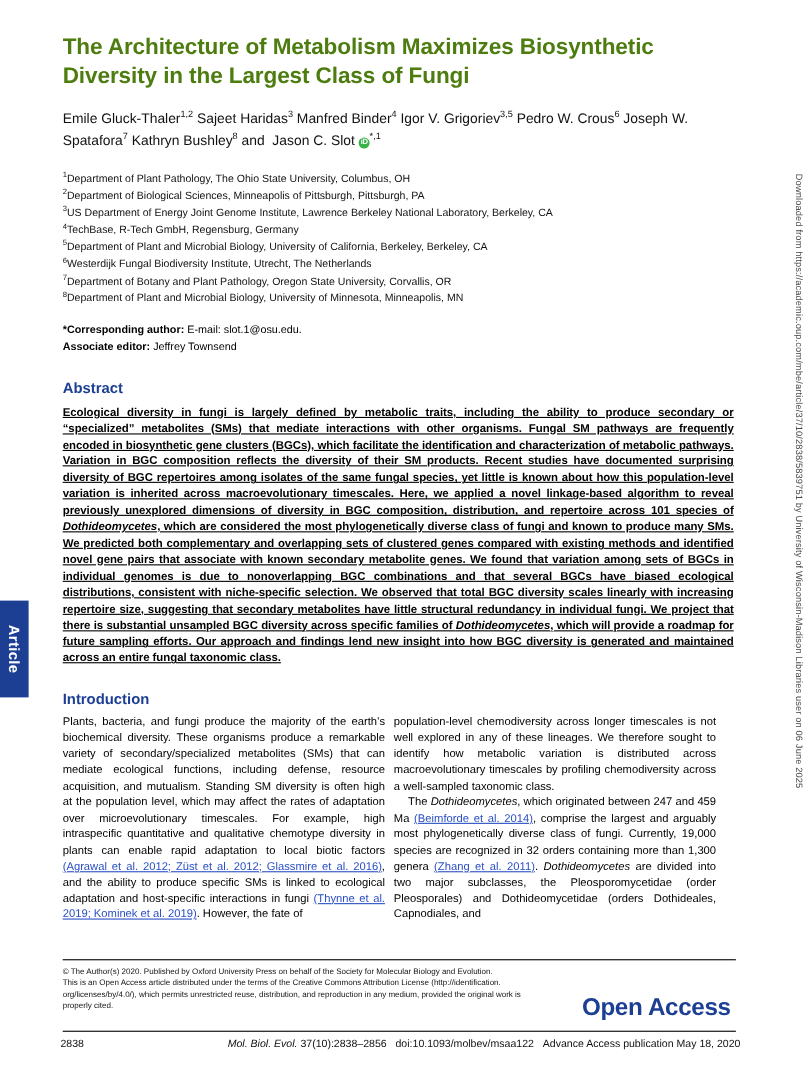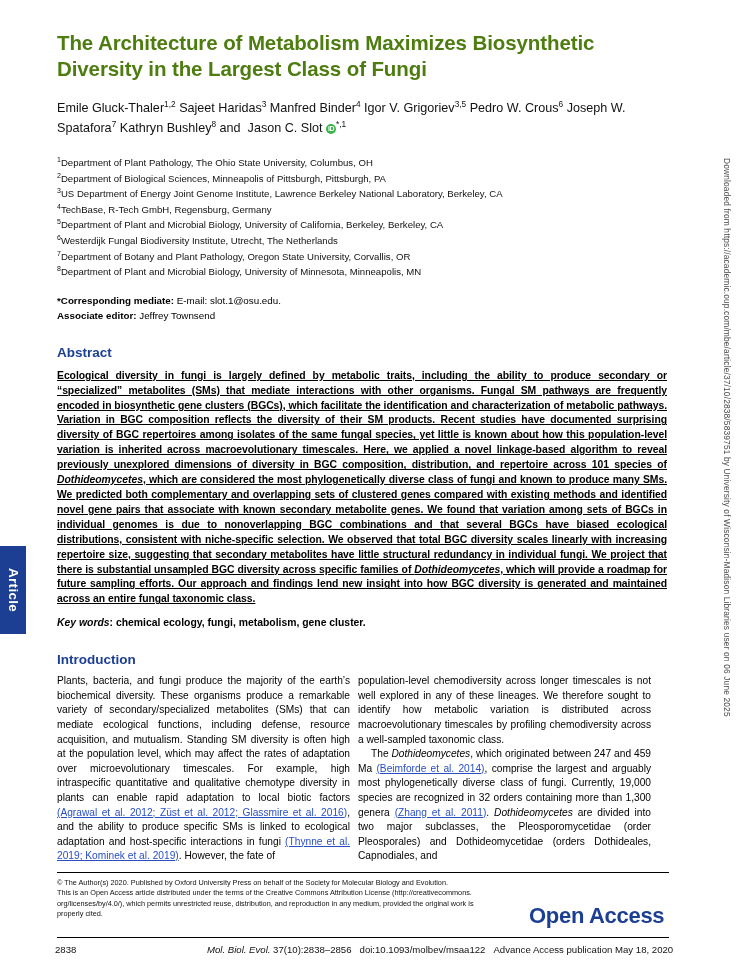--- a/index.html
+++ b/index.html
@@ -265,48 +265,47 @@
       <div class="aff"><sup>2</sup><span>Department of Biological Sciences, Minneapolis of Pittsburgh, Pittsburgh, PA</span></div>
       <div class="aff"><sup>3</sup><span>US Department of Energy Joint Genome Institute, Lawrence Berkeley National Laboratory, Berkeley, CA</span></div>
       <div class="aff"><sup>4</sup><span>TechBase, R-Tech GmbH, Regensburg, Germany</span></div>
       <div class="aff"><sup>5</sup><span>Department of Plant and Microbial Biology, University of California, Berkeley, Berkeley, CA</span></div>
       <div class="aff"><sup>6</sup><span>Westerdijk Fungal Biodiversity Institute, Utrecht, The Netherlands</span></div>
       <div class="aff"><sup>7</sup><span>Department of Botany and Plant Pathology, Oregon State University, Corvallis, OR</span></div>
       <div class="aff"><sup>8</sup><span>Department of Plant and Microbial Biology, University of Minnesota, Minneapolis, MN</span></div>
     </div>
 
     <div class="corr-block">
-      <div><b>*Corresponding mediate:</b> <span>E-mail: slot.1@osu.edu.</span></div>
+      <div><b>*Corresponding author:</b> <span>E-mail: slot.1@osu.edu.</span></div>
       <div><b>Associate editor:</b> <span>Jeffrey Townsend</span></div>
     </div>
 
     <h2 class="section-head">Abstract</h2>
 
     <div class="abstract"><span>Ecological diversity in fungi is largely defined by metabolic traits, including the ability to produce secondary or “specialized” metabolites (SMs) that mediate interactions with other organisms. Fungal SM pathways are frequently encoded in biosynthetic gene clusters (BGCs), which facilitate the identification and characterization of metabolic pathways. Variation in BGC composition reflects the diversity of their SM products. Recent studies have documented surprising diversity of BGC repertoires among isolates of the same fungal species, yet little is known about how this population-level variation is inherited across macroevolutionary timescales. Here, we applied a novel linkage-based algorithm to reveal previously unexplored dimensions of diversity in BGC composition, distribution, and repertoire across 101 species of </span><i>Dothideomycetes</i><span>, which are considered the most phylogenetically diverse class of fungi and known to produce many SMs. We predicted both complementary and overlapping sets of clustered genes compared with existing methods and identified novel gene pairs that associate with known secondary metabolite genes. We found that variation among sets of BGCs in individual genomes is due to nonoverlapping BGC combinations and that several BGCs have biased ecological distributions, consistent with niche-specific selection. We observed that total BGC diversity scales linearly with increasing repertoire size, suggesting that secondary metabolites have little structural redundancy in individual fungi. We project that there is substantial unsampled BGC diversity across specific families of </span><i>Dothideomycetes</i><span>, which will provide a roadmap for future sampling efforts. Our approach and findings lend new insight into how BGC diversity is generated and maintained across an entire fungal taxonomic class.</span></div>
 
-    <div class="keywords"><i>Key words</i><span>: chemical ecology, fungi, metabolism, gene cluster.</span></div>
 
     <h2 class="section-head intro-head">Introduction</h2>
 
     <div class="columns">
       <div class="col">
         <p><span>Plants, bacteria, and fungi produce the majority of the earth’s biochemical diversity. These organisms produce a remarkable variety of secondary/specialized metabolites (SMs) that can mediate ecological functions, including defense, resource acquisition, and mutualism. Standing SM diversity is often high at the population level, which may affect the rates of adaptation over microevolutionary timescales. For example, high intraspecific quantitative and qualitative chemotype diversity in plants can enable rapid adaptation to local biotic factors </span><a class="cite" href="#">(Agrawal et al. 2012; Züst et al. 2012; Glassmire et al. 2016)</a><span>, and the ability to produce specific SMs is linked to ecological adaptation and host-specific interactions in fungi </span><a class="cite" href="#">(Thynne et al. 2019; Kominek et al. 2019)</a><span>. However, the fate of</span></p>
       </div>
       <div class="col">
         <p><span>population-level chemodiversity across longer timescales is not well explored in any of these lineages. We therefore sought to identify how metabolic variation is distributed across macroevolutionary timescales by profiling chemodiversity across a well-sampled taxonomic class.</span></p>
         <p><span>The </span><i>Dothideomycetes</i><span>, which originated between 247 and 459 Ma </span><a class="cite" href="#">(Beimforde et al. 2014)</a><span>, comprise the largest and arguably most phylogenetically diverse class of fungi. Currently, 19,000 species are recognized in 32 orders containing more than 1,300 genera </span><a class="cite" href="#">(Zhang et al. 2011)</a><span>. </span><i>Dothideomycetes</i><span> are divided into two major subclasses, the Pleosporomycetidae (order Pleosporales) and Dothideomycetidae (orders Dothideales, Capnodiales, and</span></p>
       </div>
     </div>
   </div>
 
   <div class="footer-rule"></div>
 
   <div class="copyright">
     <div>© The Author(s) 2020. Published by Oxford University Press on behalf of the Society for Molecular Biology and Evolution.</div>
-    <div>This is an Open Access article distributed under the terms of the Creative Commons Attribution License (http://creativecommons.</div>
+    <div>This is an Open Access article distributed under the terms of the Creative Commons Attribution License (http://identification.</div>
     <div>org/licenses/by/4.0/), which permits unrestricted reuse, distribution, and reproduction in any medium, provided the original work is</div>
     <div>properly cited.</div>
   </div>
 
   <div class="open-access">Open Access</div>
 
   <div class="footer-rule2"></div>
 
   <div class="journal-line">
     <span class="pagenum">2838</span>

